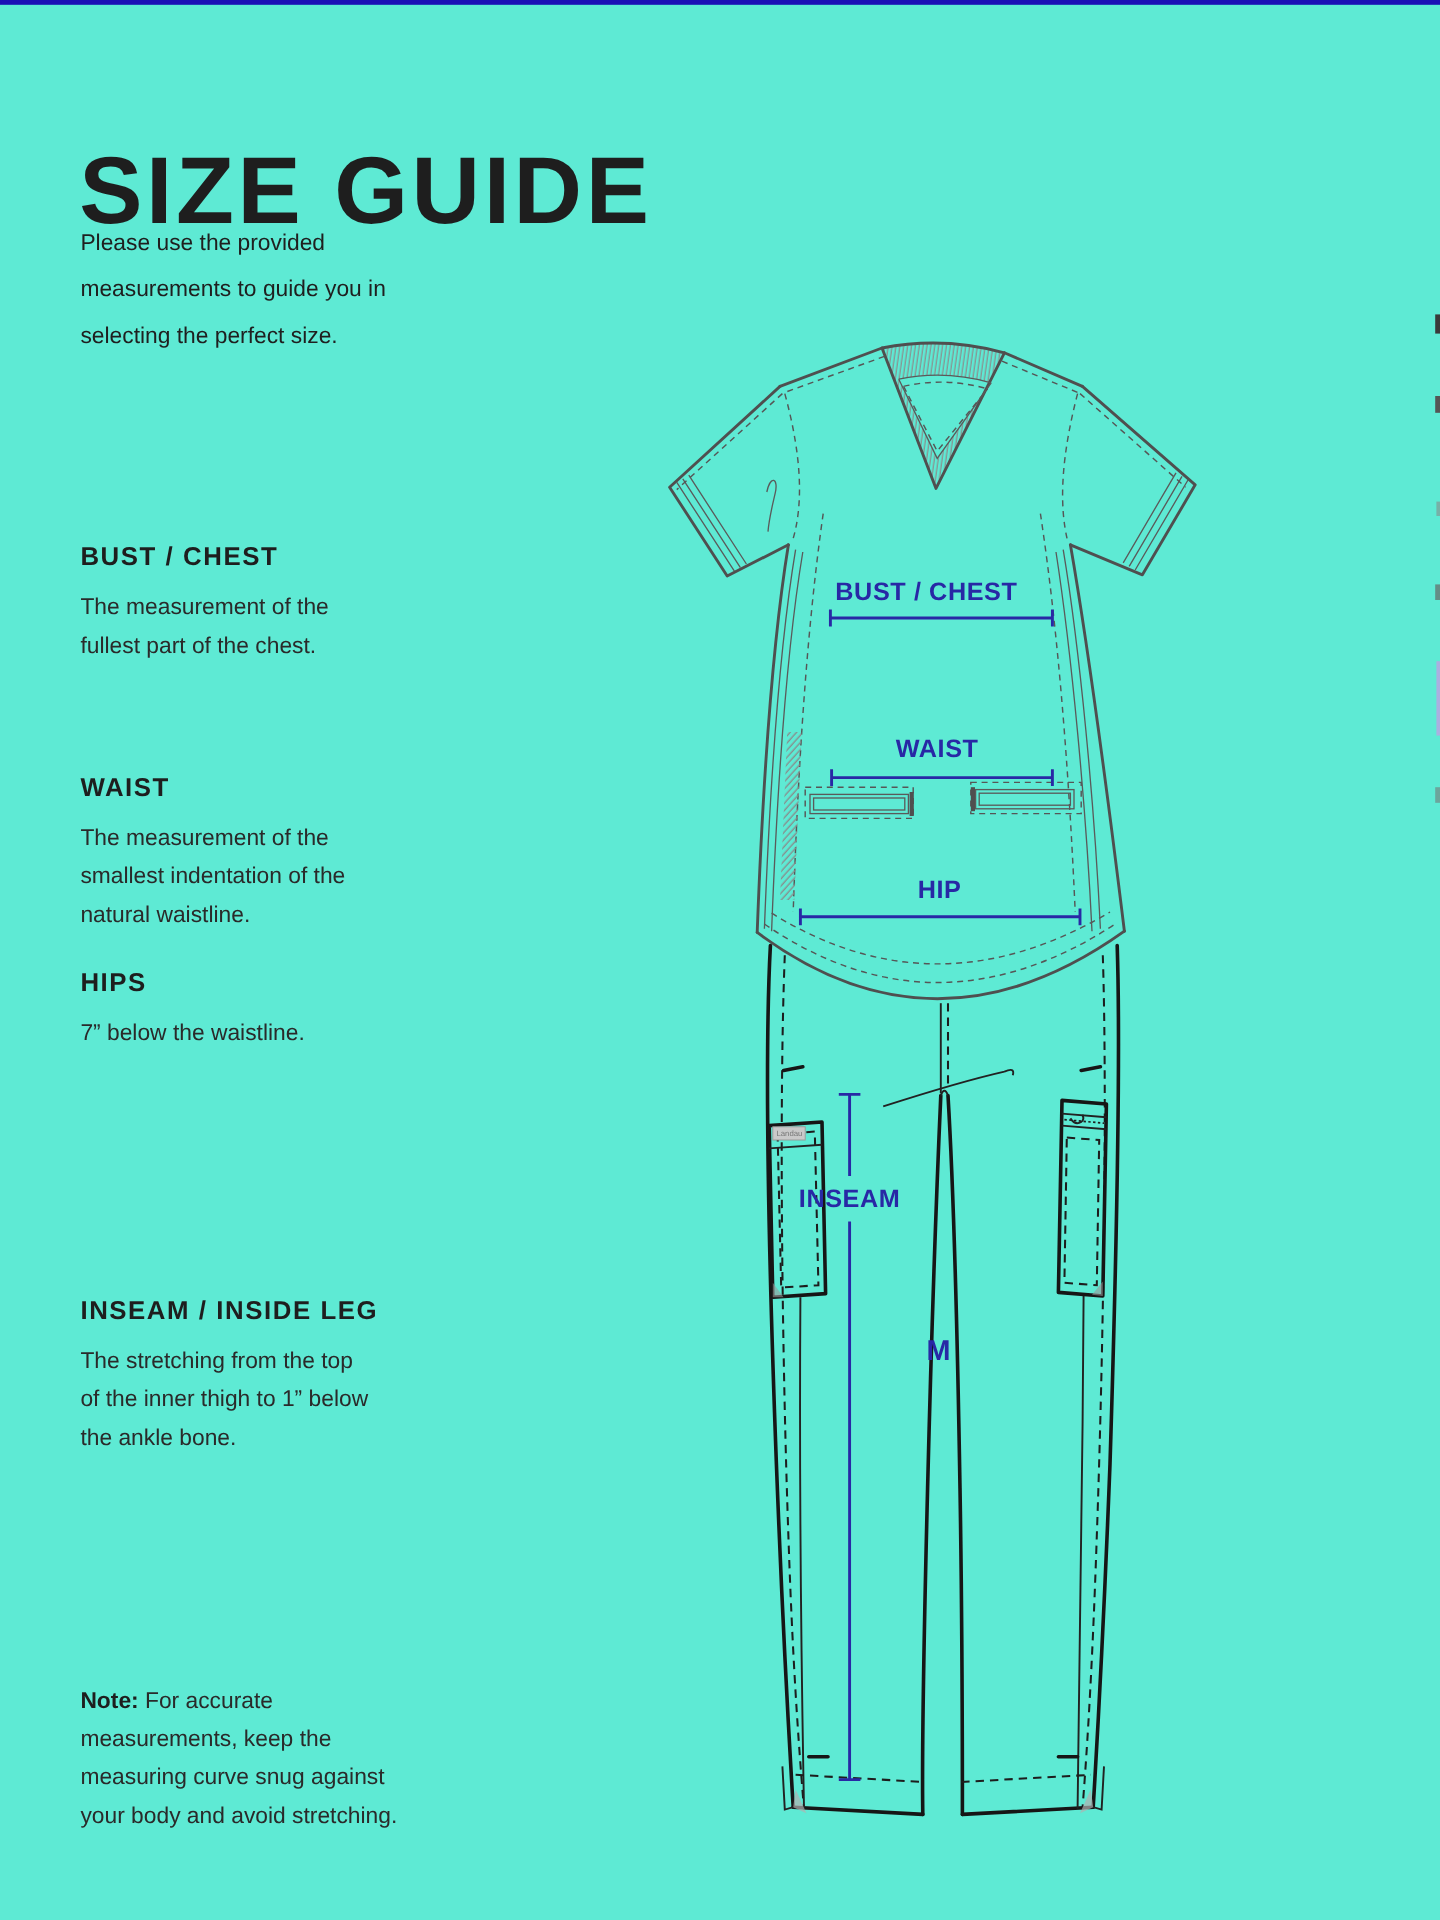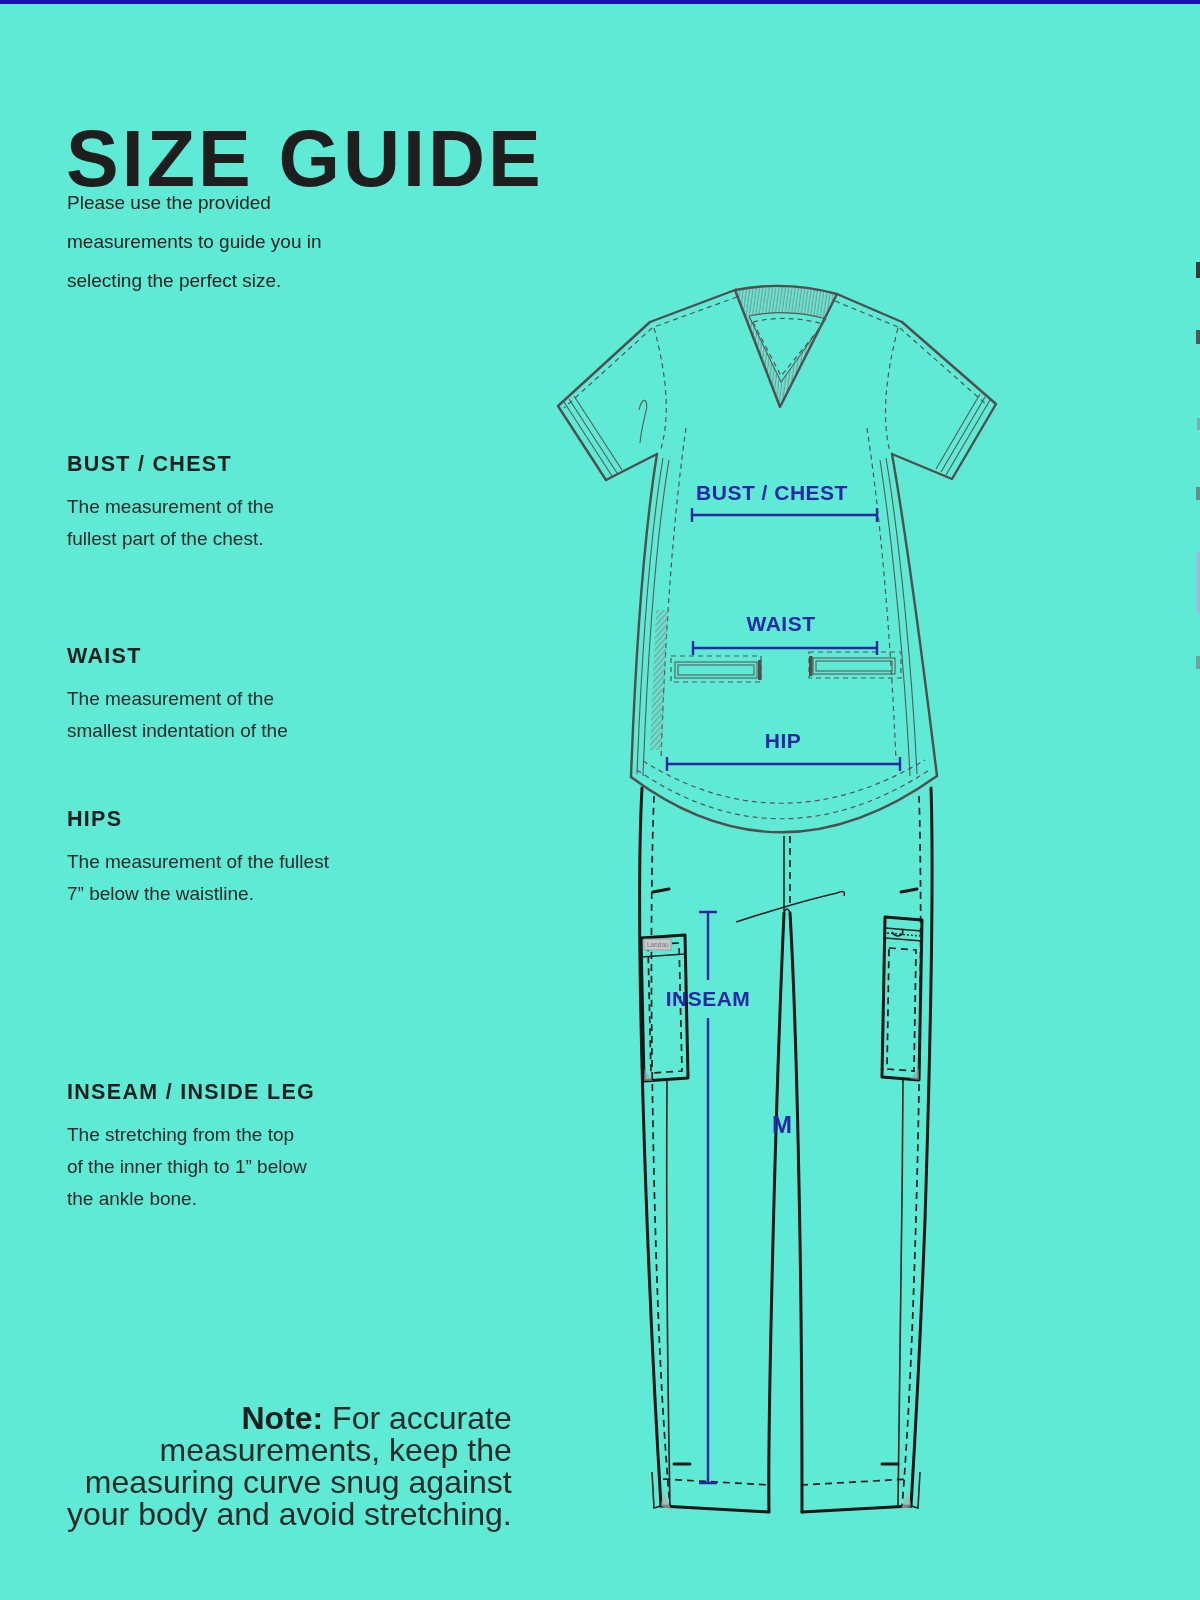--- a/index.html
+++ b/index.html
@@ -7,21 +7,21 @@
         font-family:"Liberation Sans", sans-serif;color:#1f1f1f;}
   .top-bar{position:absolute;left:0;top:0;width:1200px;height:4px;background:var(--topbar,#1a11b5);}
   .title{position:absolute;left:66px;top:66px;font-size:79px;font-weight:700;
          letter-spacing:3px;line-height:1;color:#1e1e1e;white-space:nowrap;}
   .intro{position:absolute;left:67px;top:183px;font-size:19px;line-height:39px;color:#1f1f1f;}
   .section{position:absolute;left:67px;width:470px;}
   .section .hd{font-size:21.5px;font-weight:700;letter-spacing:1.3px;color:#1e1e1e;
                margin:0 0 13px 0;line-height:28px;white-space:nowrap;}
   .section .bd{font-size:19px;line-height:32px;color:#2a2a2a;}
   .sec-bust{top:450px;} .sec-waist{top:642px;} .sec-hips{top:805px;} .sec-inseam{top:1078px;}
-  .note{position:absolute;left:67px;top:1402px;font-size:32px;line-height:32px;color:#2a2a2a;text-align:right;}
+  .note{position:absolute;left:67px;top:1402px;font-size:19px;line-height:32px;color:#2a2a2a;}
   .note .bold{font-weight:700;color:#1e1e1e;}
   .diagram{position:absolute;left:540px;top:280px;width:520px;height:1240px;}
   
   .s-out{stroke:#4f4f4f;stroke-width:2.4;fill:none;stroke-linecap:round;stroke-linejoin:round;}
   .s-thin{stroke:#5a5a5a;stroke-width:1.1;fill:none;}
   .s-dash{stroke:#565656;stroke-width:1.2;fill:none;stroke-dasharray:5 4;}
   .p-out{stroke:#161616;stroke-width:3;fill:none;stroke-linecap:round;stroke-linejoin:round;}
   .p-thin{stroke:#222222;stroke-width:1.6;fill:none;}
   .p-dash{stroke:#1d1d1d;stroke-width:1.7;fill:none;stroke-dasharray:7 5;}
   .anno-line{stroke:var(--blue,#2828a5);stroke-width:2.4;fill:none;}
@@ -53,27 +53,27 @@
       <div>The measurement of the</div>
       <div>fullest part of the chest.</div>
     </div>
   </div>
 
   <div class="section sec-waist">
     <div class="hd">WAIST</div>
     <div class="bd">
       <div>The measurement of the</div>
       <div>smallest indentation of the</div>
+      <div>natural waistline.</div>
     </div>
   </div>
 
   <div class="section sec-hips">
     <div class="hd">HIPS</div>
     <div class="bd">
-      <div>The measurement of the fullest</div>
       <div>7” below the waistline.</div>
     </div>
   </div>
 
   <div class="section sec-inseam">
     <div class="hd">INSEAM / INSIDE LEG</div>
     <div class="bd">
       <div>The stretching from the top</div>
       <div>of the inner thigh to 1” below</div>
       <div>the ankle bone.</div>

